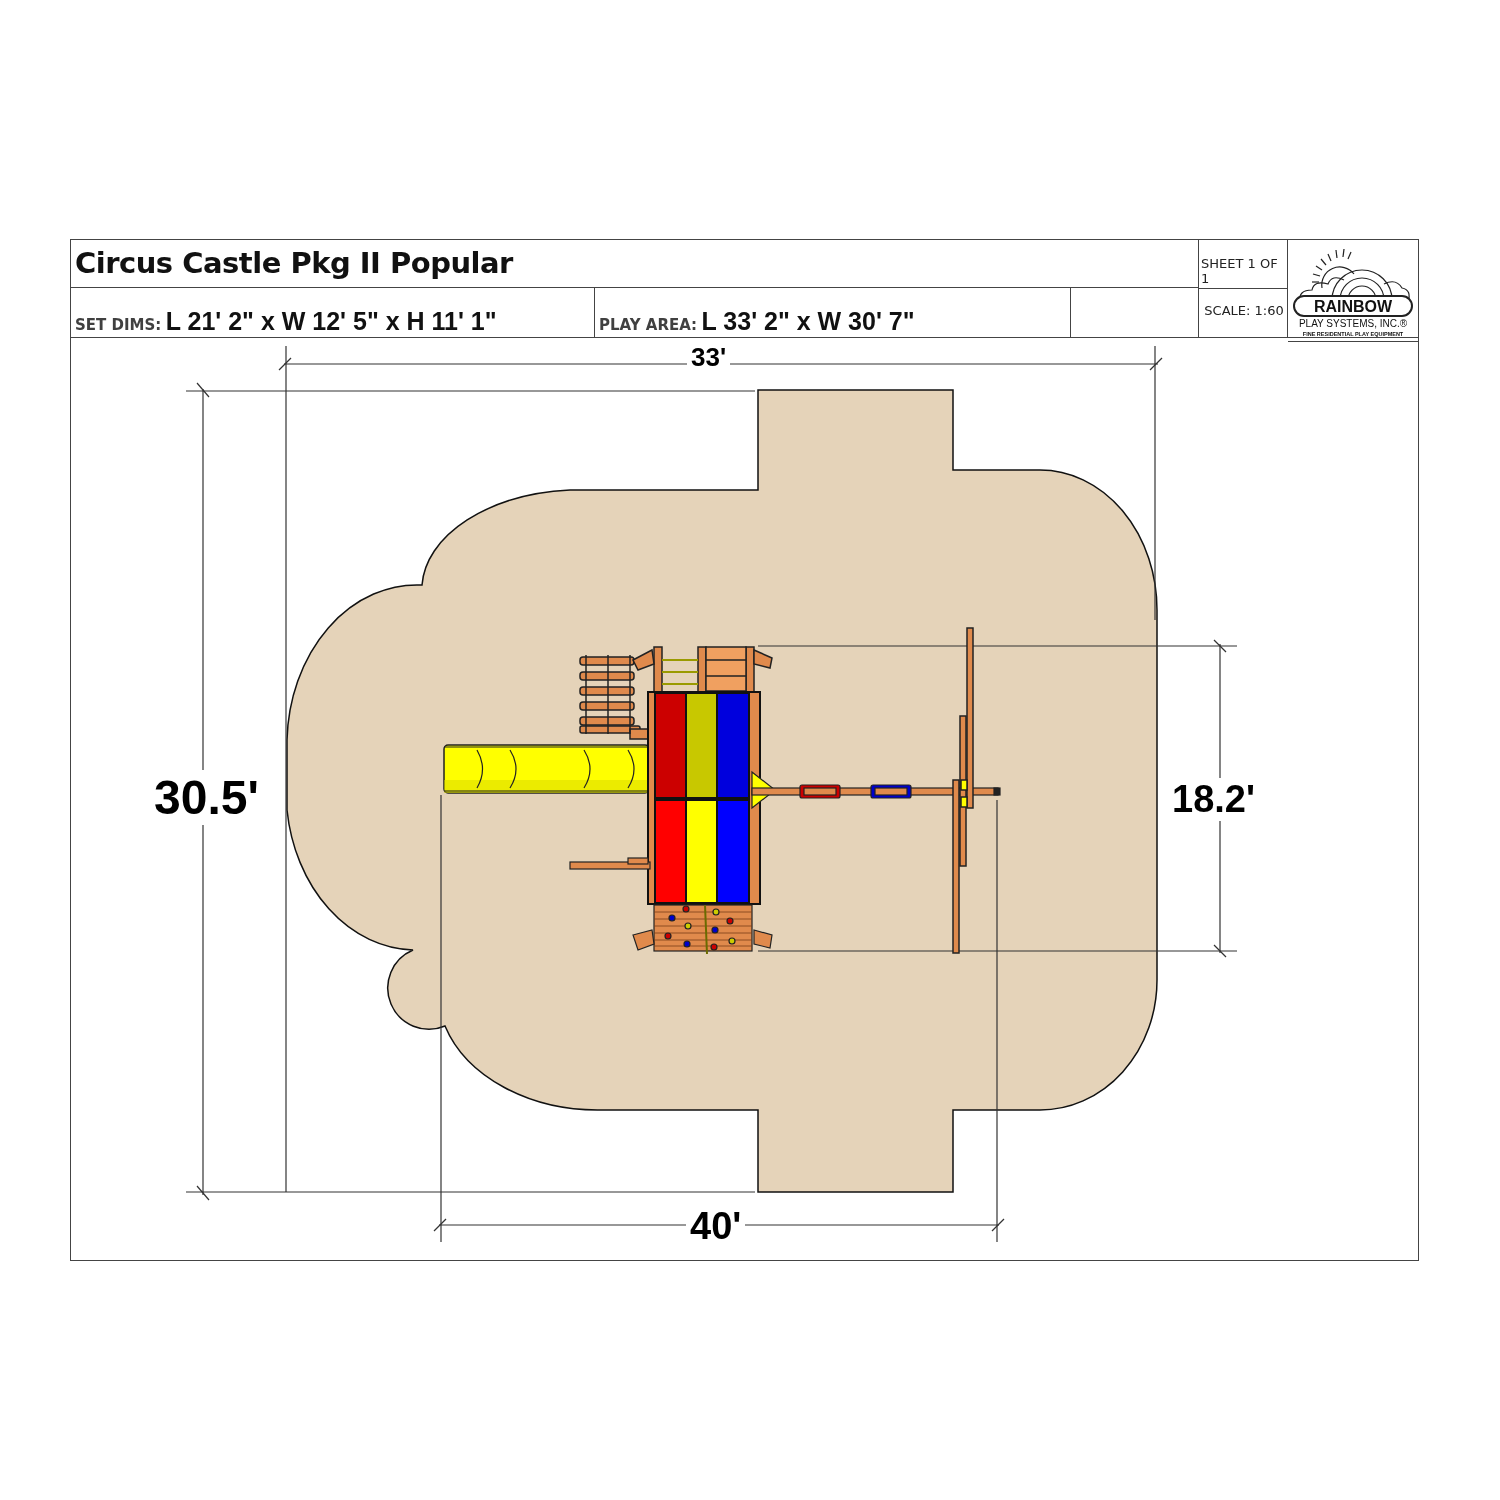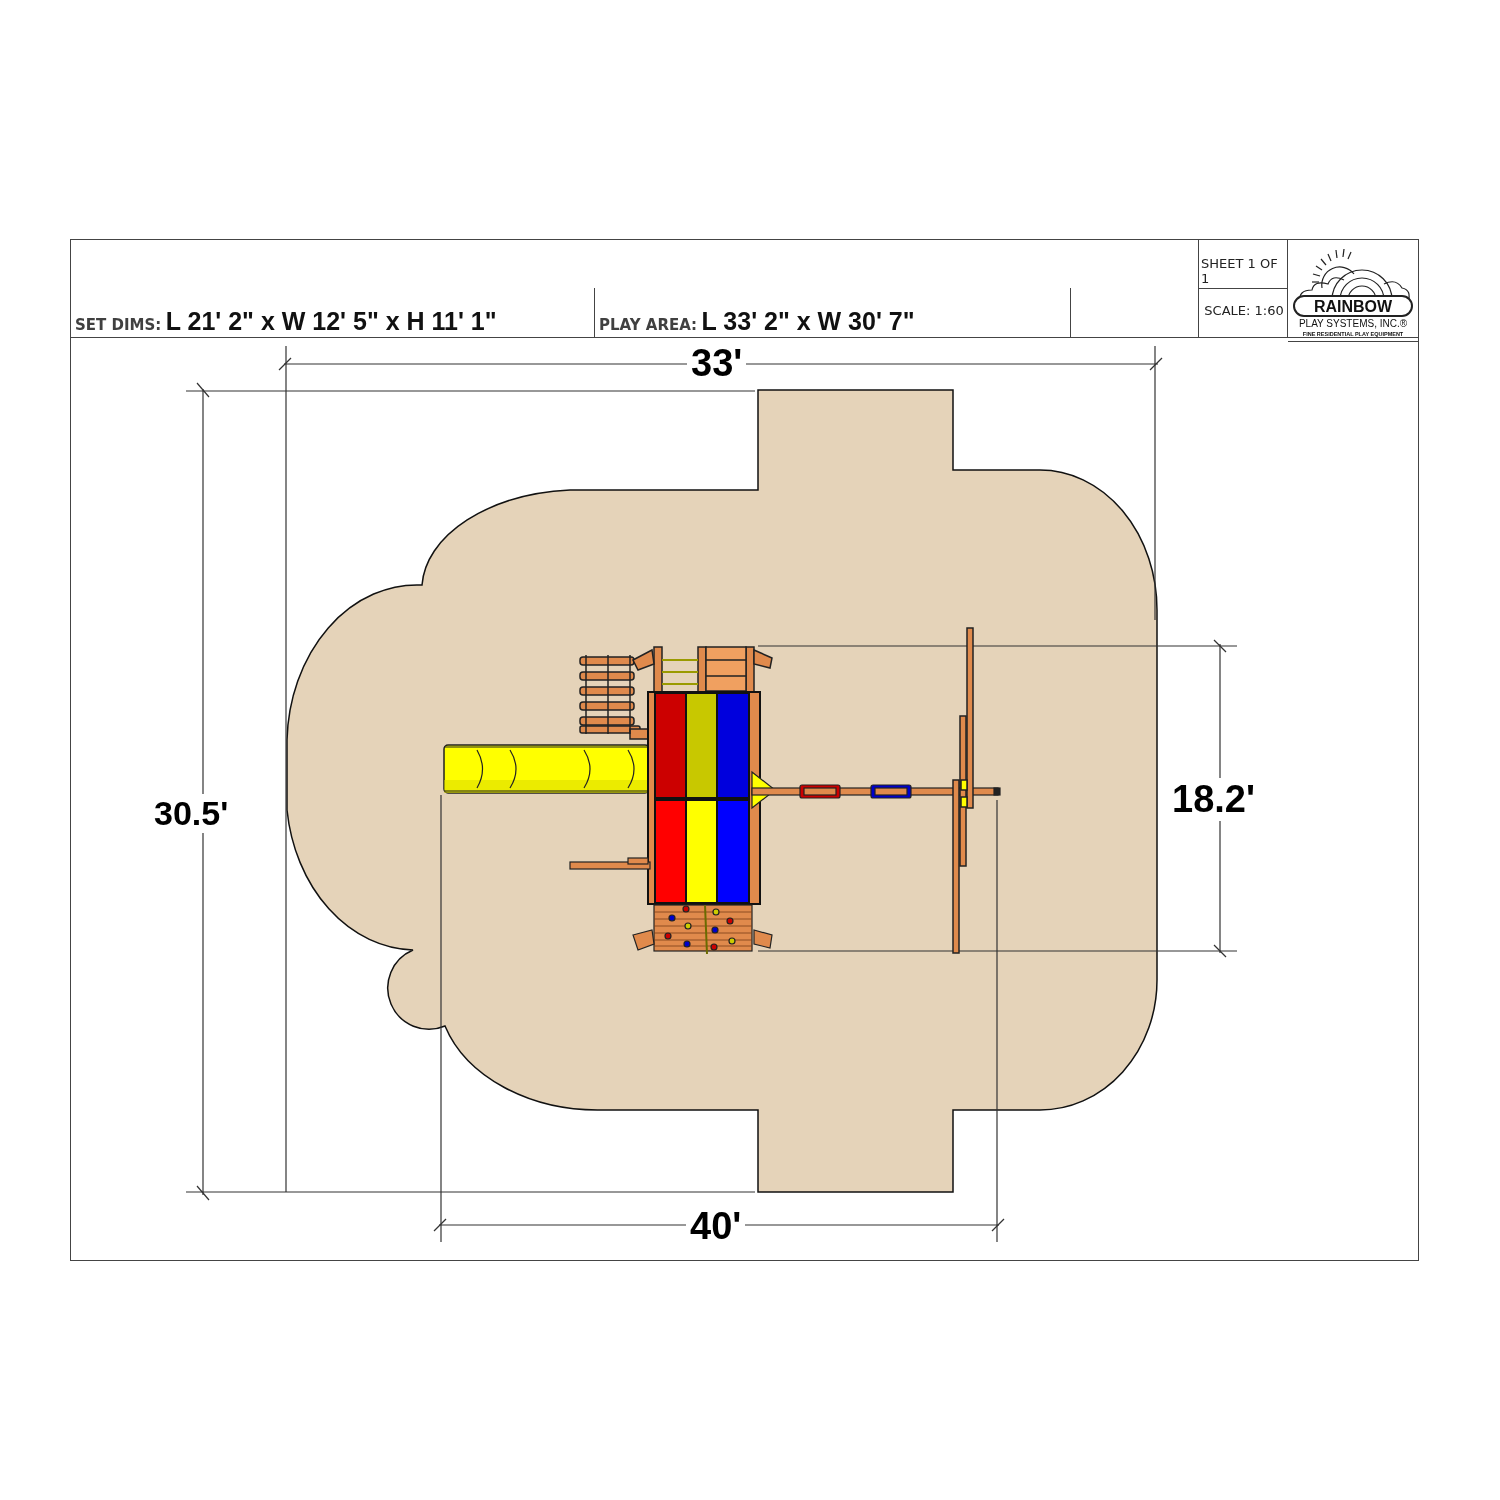--- a/index.html
+++ b/index.html
@@ -17,20 +17,23 @@
   .tb-side-row:last-child { border-bottom:1.5px solid #444; padding-top:14px;text-align:center; }
   .logo { position:absolute; left:1217px; top:4px; width:130px; height:98px; border-bottom:1.5px solid #444; box-sizing:border-box; }
   .row2-bottomline { position:absolute; left:0; top:97px; width:1347px; border-bottom:1.5px solid #444; }
   .drawing { position:absolute; left:0; top:0; width:1500px; height:1500px; pointer-events:none; }
   .dimlabel { position:absolute; font-weight:bold; color:#000; font-family:"Liberation Sans", sans-serif; background:#fff; padding:0 4px; }
 </style>
 </head>
 <body>
 
 <div class="sheet">
+  <div class="tb-row1">
+    <div class="tb-title">Circus Castle Pkg II Popular</div>
+  </div>
   <div class="tb-row2">
     <div class="tb-cell" style="left:0;width:524px;">
       <div class="tb-line">
         <span class="tb-small">SET DIMS:</span>
         <span class="tb-big">L 21' 2" x W 12' 5" x H 11' 1"</span>
       </div>
     </div>
     <div class="tb-cell" style="left:524px;width:476px;">
       <div class="tb-line">
         <span class="tb-small">PLAY AREA:</span>
@@ -202,16 +205,16 @@
 
   <g stroke="#222" stroke-width="1.5" fill="#e08a4c">
     <rect x="967" y="628" width="6" height="180"></rect>
     <rect x="960" y="716" width="6" height="150"></rect>
     <rect x="953" y="780" width="6" height="173"></rect>
     <rect x="961" y="780" width="6" height="10" fill="#ffff00"></rect>
     <rect x="961" y="797" width="6" height="10" fill="#ffff00"></rect>
   </g>
 </svg>
 
-<div class="dimlabel" style="left:687px;top:342px;font-size:38px;">33'</div>
-<div class="dimlabel" style="left:150px;top:794px;font-size:34px;">30.5'</div>
+<div class="dimlabel" style="left:687px;top:342px;font-size:26px;">33'</div>
+<div class="dimlabel" style="left:150px;top:770px;font-size:48px;">30.5'</div>
 <div class="dimlabel" style="left:1168px;top:778px;font-size:38px;">18.2'</div>
 <div class="dimlabel" style="left:686px;top:1205px;font-size:38px;">40'</div>
 
 </body></html>

